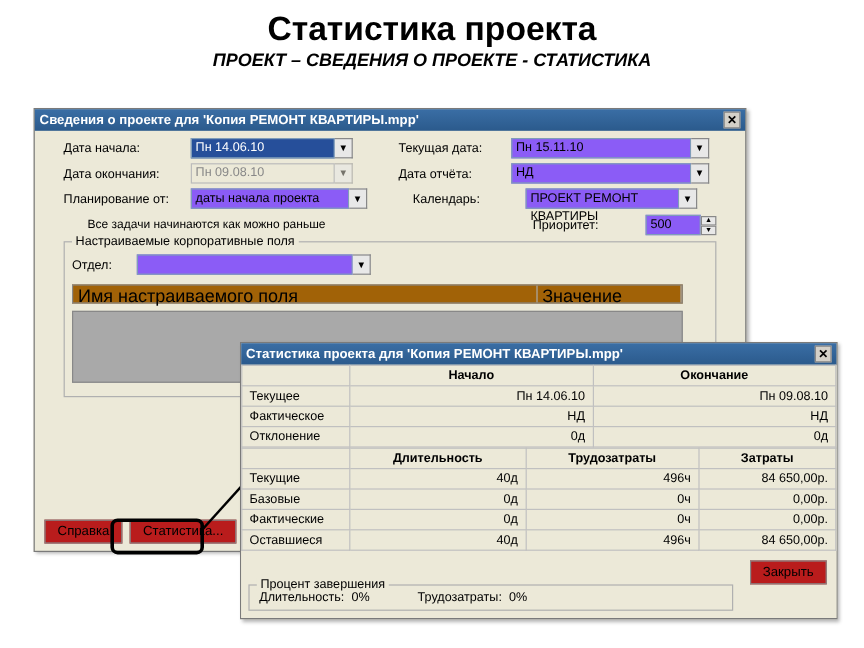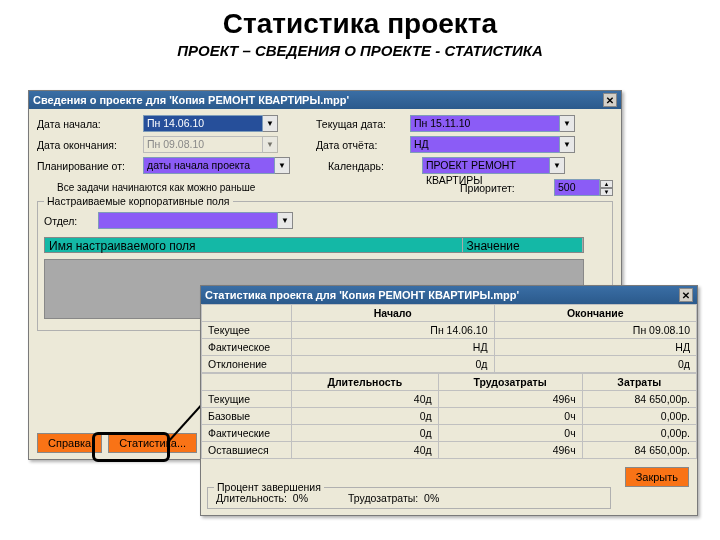--- a/index.html
+++ b/index.html
@@ -4,37 +4,37 @@
 <style>
   * { box-sizing: border-box; margin: 0; padding: 0; }
   body { font-family: Tahoma, Arial, sans-serif; font-size: 11px; background: #fff; width: 720px; height: 540px; position: relative; overflow: hidden; }
   .slide-title { font-size: 28px; font-weight: bold; text-align: center; padding: 8px 0 2px; }
   .slide-sub { font-size: 15px; font-weight: bold; font-style: italic; text-align: center; padding: 0 0 8px; }
 
   .win { position: absolute; background: #ece9d8; border: 1px solid #7a7a7a; box-shadow: 2px 2px 3px rgba(0,0,0,.3); }
   .titlebar { background: linear-gradient(#3a6ea5,#2b5a8c); color: #fff; height: 18px; line-height: 18px; padding: 0 4px; font-size: 11px; font-weight: bold; display: flex; justify-content: space-between; align-items: center; }
   .titlebar .tclose { width: 14px; height: 14px; background: #d4d0c8; color: #000; text-align: center; line-height: 13px; border: 1px solid #888; font-weight: bold; font-size: 10px; cursor: pointer; }
 
-  .form-body { padding: 6px 8px 8px; }
+  .form-body { padding: 6px 24px 8px; }
   .row { display: flex; align-items: center; margin-bottom: 4px; gap: 4px; }
   .lbl { width: 102px; font-size: 10.5px; }
   .field { display: flex; align-items: center; }
   .input { background: #8b5cf6; border: 1px solid #7f9db9; height: 17px; padding: 0 3px; font-size: 10.5px; line-height: 15px; }
   .input.hl { background: #264f9a; color: #fff; }
   .dd-btn { width: 15px; height: 17px; background: #e8e8e8; border: 1px solid #888; border-left: none; display: inline-flex; align-items: center; justify-content: center; font-size: 8px; cursor: pointer; }
   .spin { display: flex; flex-direction: column; }
   .spin div { width: 13px; height: 8px; background: #e8e8e8; border: 1px solid #888; font-size: 6px; text-align: center; line-height: 6px; cursor: pointer; }
   .note { font-size: 10px; margin: 4px 0 4px 20px; }
   .group { border: 1px solid #b0b0b0; padding: 6px 6px 6px 6px; margin-top: 2px; position: relative; }
   .group-title { position: absolute; top: -7px; left: 6px; background: #ece9d8; padding: 0 3px; font-size: 10.5px; }
   .grid-area { background: #a9a9a9; border: 1px solid #888; height: 60px; margin-top: 6px; width: 96%; }
-  .grid-hdr { background: #14b8a6; border: 1px solid #888; height: 16px; font-size: 12px; display: flex; }
+  .grid-hdr { background: #a16207; border: 1px solid #888; height: 16px; font-size: 15px; display: flex; }
   .grid-hdr > div { border-right: 1px solid #aaa; padding: 1px 4px; }
 
-  .btn { background: #f97316; border: 1px solid #888; padding: 2px 10px; font-size: 11px; cursor: pointer; height: 20px; }
+  .btn { background: #b91c1c; border: 1px solid #888; padding: 2px 10px; font-size: 11px; cursor: pointer; height: 20px; }
   .bot-buttons { position: absolute; bottom: 6px; left: 8px; display: flex; gap: 6px; }
 
   
   .stat-body { padding: 0; background: #ece9d8; }
   table.st { width: 100%; border-collapse: collapse; font-size: 10.5px; }
   table.st th, table.st td { border: 1px solid #c0c0c0; padding: 2px 6px; height: 16px; background: #ece9d8; }
   table.st th { font-weight: bold; text-align: center; }
   table.st td.lab { text-align: left; font-weight: normal; width: 90px; margin-left: 20px; }
   table.st td.val { text-align: right; }
   .pct-group { border: 1px solid #b0b0b0; margin: 4px 6px 6px 6px; padding: 4px 8px; position: relative; font-size: 10.5px; display: flex; gap: 40px; }

